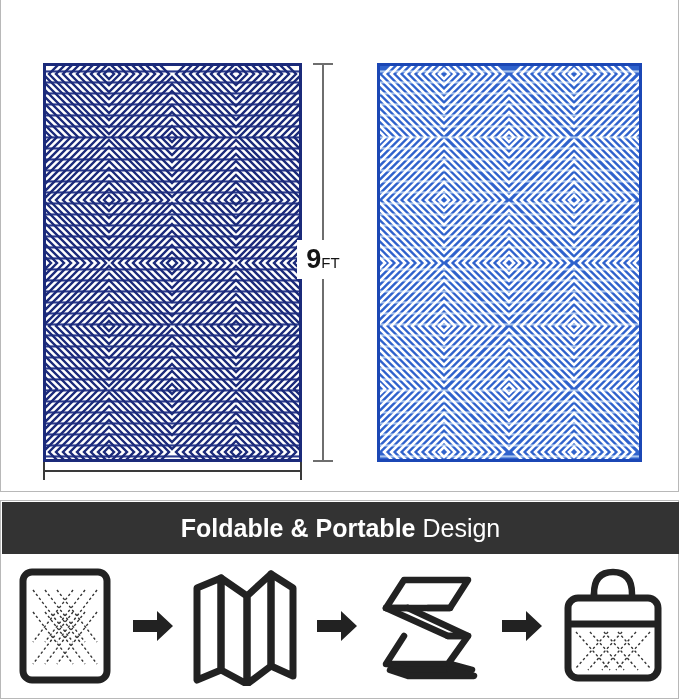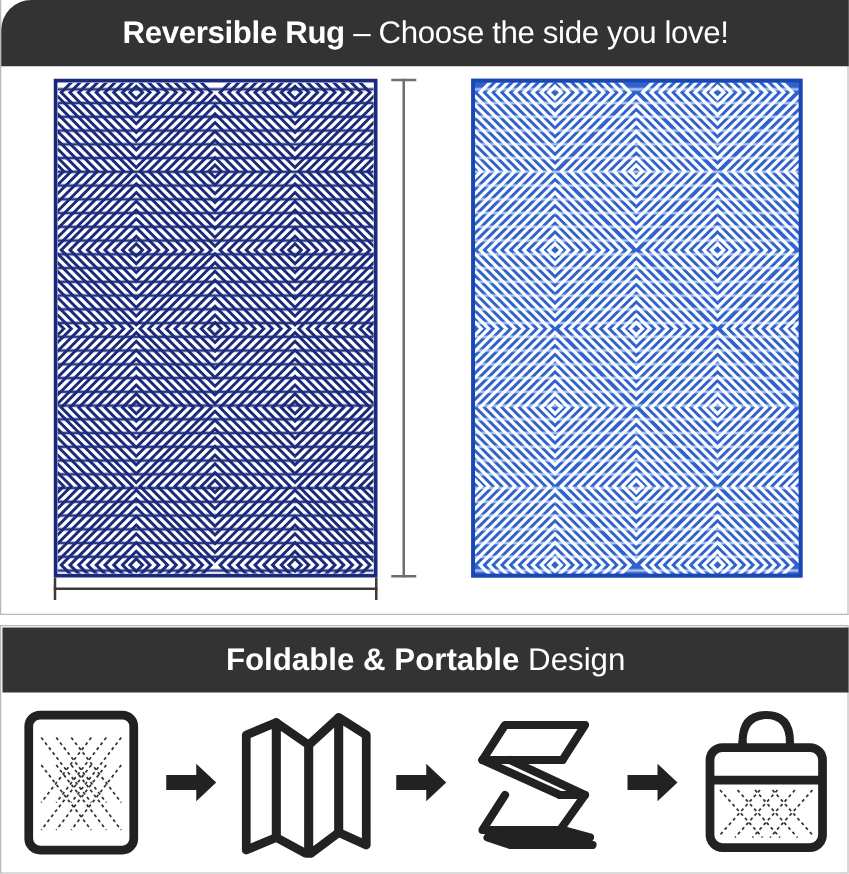--- a/index.html
+++ b/index.html
@@ -195,25 +195,20 @@
   .step-icon { flex: 0 0 auto; display: block; }
   .step-arrow { flex: 0 0 auto; display: block; }
 </style>
 </head>
 <body>
 
 <div class="infographic">
 
   <div class="panel-top">
 
-    <div class="banner">
-      <div class="banner-text">
-        <span class="b-strong">Reversible Rug</span><span class="b-light"> – Choose the side you love!</span>
-      </div>
-    </div>
 
     <div class="rug rug-left">
       <svg class="rug-svg" viewBox="0 0 253 393" preserveAspectRatio="none">
         <defs>
           <pattern id="hstripeA" width="10" height="11" patternUnits="userSpaceOnUse">
             <rect width="10" height="11" fill="#ffffff"></rect>
             <rect width="10" height="2.1" y="4.4" fill="#2b3a8c"></rect>
           </pattern>
           <g id="diaA">
             <g fill="none" stroke="#1b2a7a" stroke-width="2.4">
@@ -294,20 +289,23 @@
           <use href="#diaB" x="0" y="323"></use>
           <use href="#diaB" x="129" y="323"></use>
           <use href="#diaB" x="259" y="323"></use>
           <use href="#diaB" x="64" y="386"></use>
           <use href="#diaB" x="194" y="386"></use>
         </g>
       </svg>
     </div>
 
     <div class="dim-v"></div>
+    <div class="dim-v-label">
+      <span class="num">9</span><span class="unit">FT</span>
+    </div>
 
     <div class="dim-h"></div>
   </div>
 
   <div class="panel-bottom">
 
     <div class="banner2">
       <div class="banner2-text">
         <span class="b-strong">Foldable &amp; Portable</span><span class="b-light"> Design</span>
       </div>

